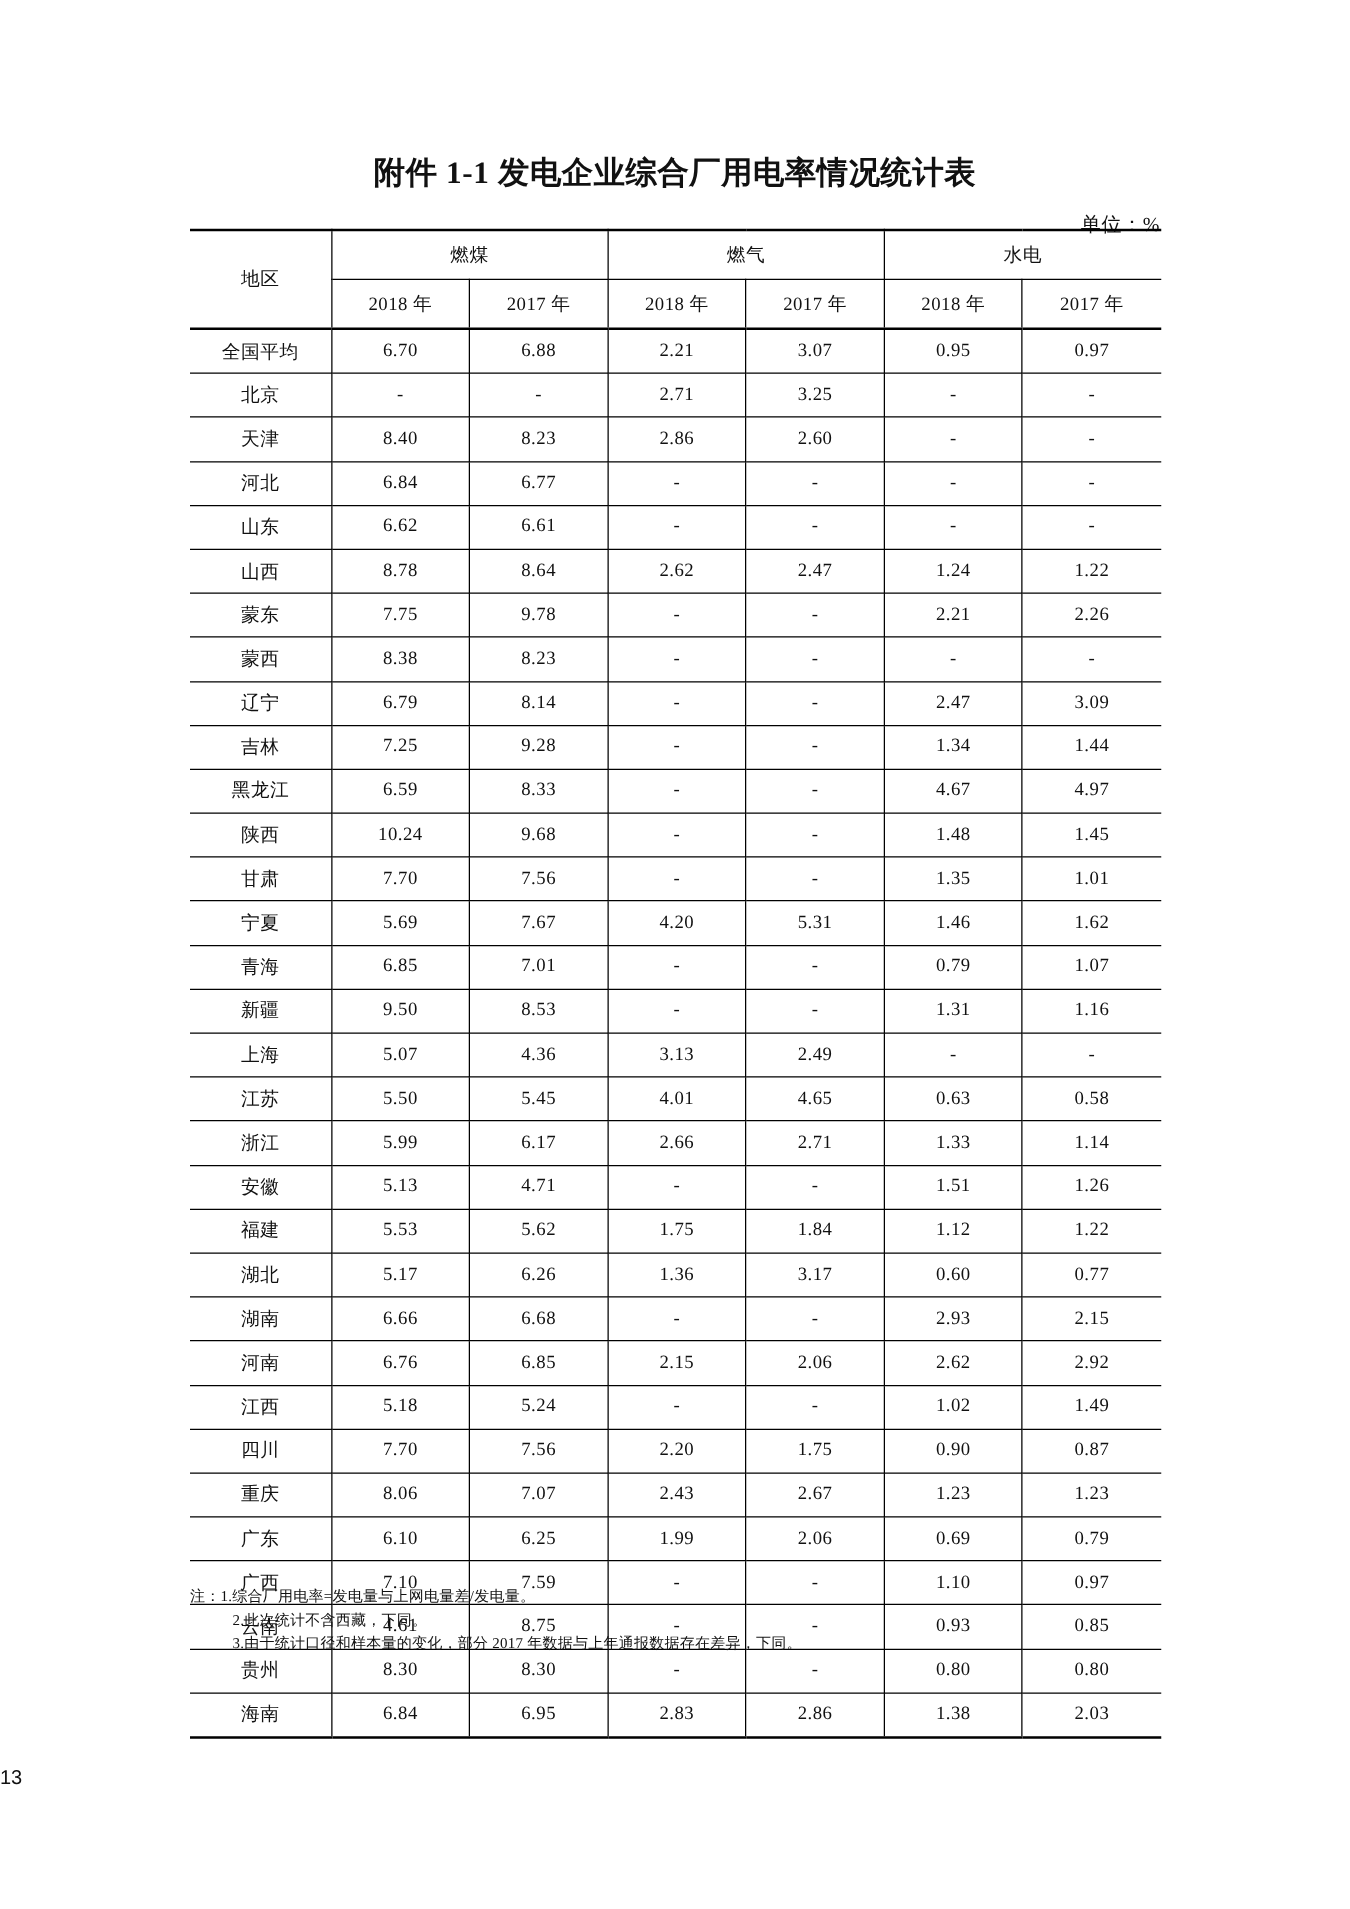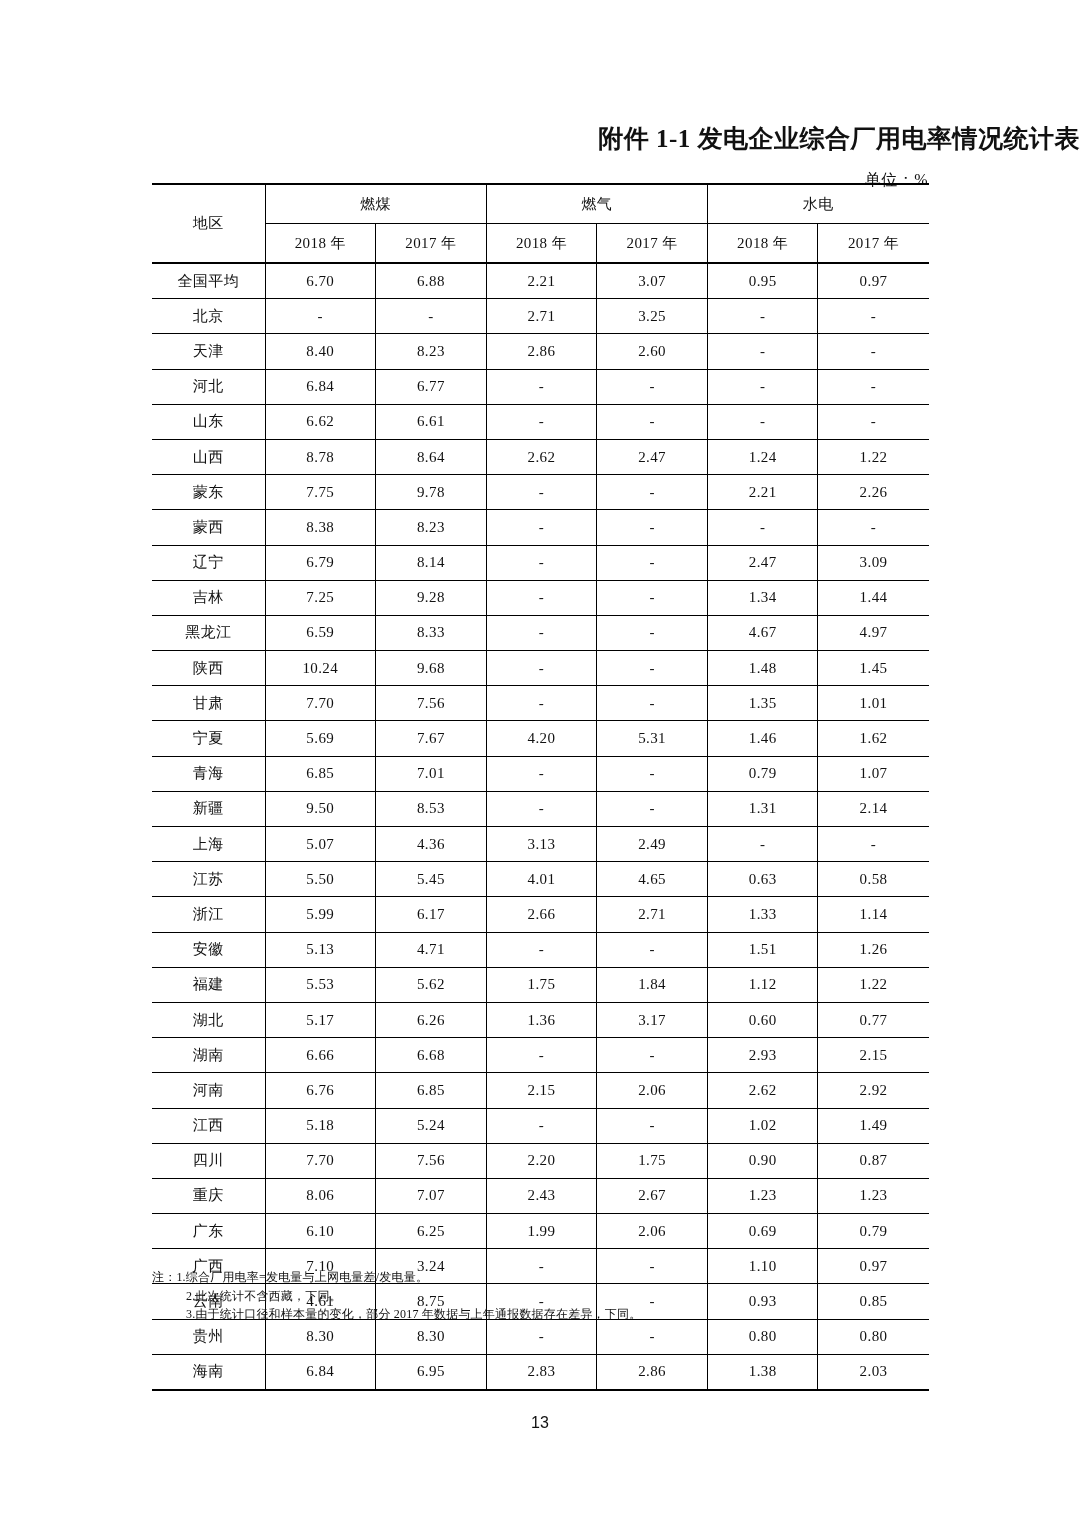--- a/index.html
+++ b/index.html
@@ -23,21 +23,21 @@
     width: 1080px;
     height: 1527px;
   }
 
   
   .doc-title {
     position: absolute;
     left: 0;
     top: 124px;
     width: 1080px;
-    text-align: right;
+    text-align: center;
     font-size: 25px;
     font-weight: bold;
     letter-spacing: 0.5px;
     line-height: 1.2;
   }
 
   
   .unit-label {
     position: absolute;
     right: 152px;
@@ -134,21 +134,21 @@
   .notes .note-line.indent {
     padding-left: 34px;
   }
 
   
   .page-number {
     position: absolute;
     left: 0;
     top: 1414px;
     width: 1080px;
-    text-align: center;
+    text-align: left;
     font-size: 16px;
     font-family: "Liberation Sans", sans-serif;
   }
 </style>
 </head>
 <body>
 
 <div class="page">
 
   <div class="doc-title">附件 1-1 发电企业综合厂用电率情况统计表</div>
@@ -318,21 +318,21 @@
             <td>0.79</td>
             <td>1.07</td>
           </tr>
           <tr>
             <td>新疆</td>
             <td>9.50</td>
             <td>8.53</td>
             <td>-</td>
             <td>-</td>
             <td>1.31</td>
-            <td>2.14</td>
+            <td>1.16</td>
           </tr>
           <tr>
             <td>上海</td>
             <td>5.07</td>
             <td>4.36</td>
             <td>3.13</td>
             <td>2.49</td>
             <td>-</td>
             <td>-</td>
           </tr>
@@ -431,21 +431,21 @@
             <td>6.10</td>
             <td>6.25</td>
             <td>1.99</td>
             <td>2.06</td>
             <td>0.69</td>
             <td>0.79</td>
           </tr>
           <tr>
             <td>广西</td>
             <td>7.10</td>
-            <td>3.24</td>
+            <td>7.59</td>
             <td>-</td>
             <td>-</td>
             <td>1.10</td>
             <td>0.97</td>
           </tr>
           <tr>
             <td>云南</td>
             <td>4.61</td>
             <td>8.75</td>
             <td>-</td>

